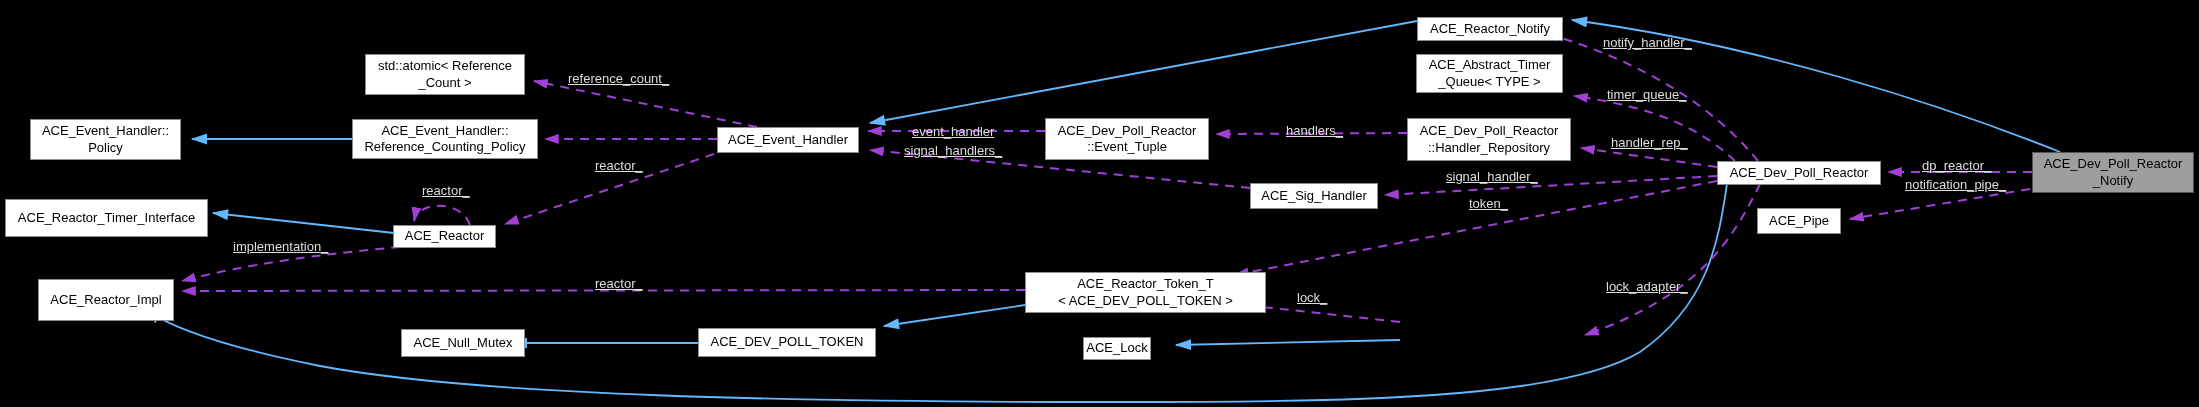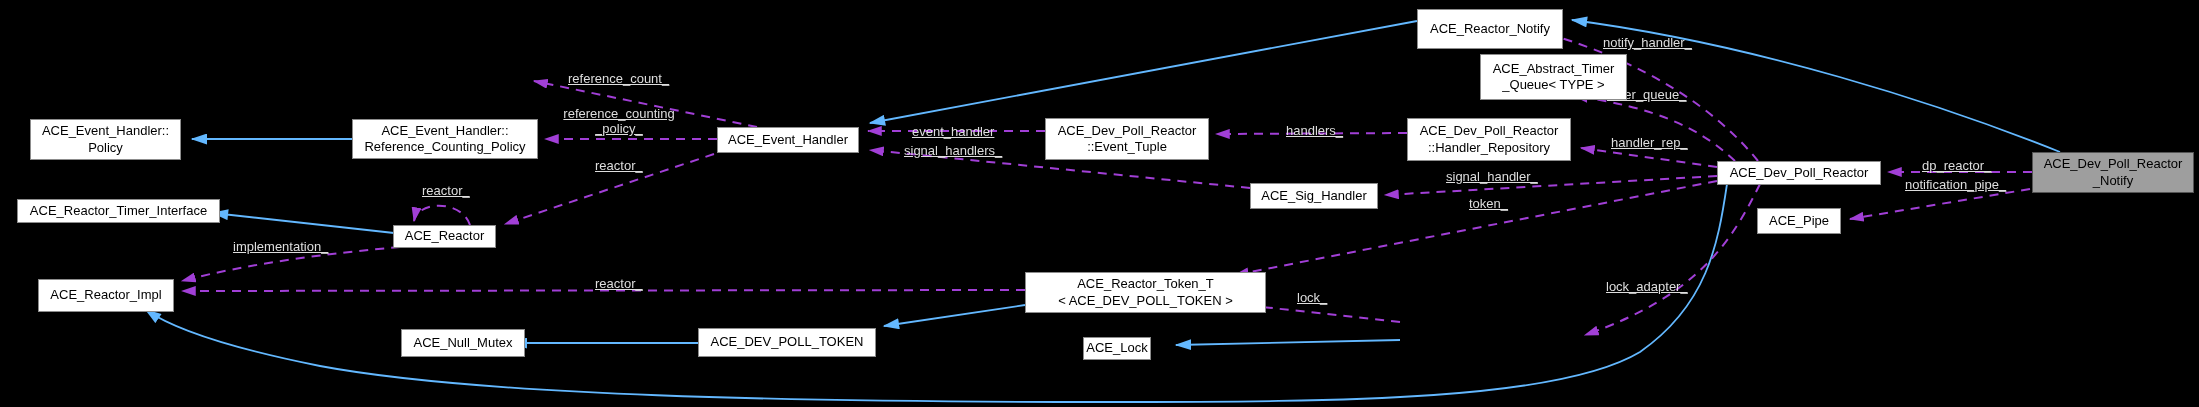--- a/index.html
+++ b/index.html
@@ -62,87 +62,87 @@
     <path class="e-use" marker-end="url(#arrow-use)" d="M 1735 161 C 1700 128 1655 107 1574 96"></path>
     <path class="e-use" marker-end="url(#arrow-use)" d="M 1717 167 L 1581 148"></path>
     <path class="e-use" marker-end="url(#arrow-use)" d="M 1717 176 L 1385 195"></path>
     <path class="e-use" marker-end="url(#arrow-use)" d="M 1717 181 L 1235 275"></path>
     <path class="e-use" marker-end="url(#arrow-use)" d="M 1760 184 C 1732 240 1700 295 1585 335"></path>
     <path class="e-use" marker-end="url(#arrow-use)" d="M 1400 322 L 1235 304"></path>
     <path class="e-use" marker-end="url(#arrow-use)" d="M 2032 172 L 1888 172"></path>
     <path class="e-use" marker-end="url(#arrow-use)" d="M 2030 189 L 1850 219"></path>
   </svg>
 
+  <div class="node" style="left:365px;top:54px;width:160px;height:41px">
+    <span>std::atomic&lt; Reference</span>
+    <span>_Count &gt;</span>
+  </div>
   <div class="node" style="left:30px;top:119px;width:151px;height:41px">
     <span>ACE_Event_Handler::</span>
     <span>Policy</span>
   </div>
   <div class="node" style="left:352px;top:119px;width:186px;height:40px">
     <span>ACE_Event_Handler::</span>
     <span>Reference_Counting_Policy</span>
   </div>
   <div class="node" style="left:717px;top:127px;width:142px;height:26px">
     <span>ACE_Event_Handler</span>
   </div>
   <div class="node" style="left:1045px;top:118px;width:164px;height:42px">
     <span>ACE_Dev_Poll_Reactor</span>
     <span>::Event_Tuple</span>
   </div>
   <div class="node" style="left:1407px;top:118px;width:164px;height:43px">
     <span>ACE_Dev_Poll_Reactor</span>
     <span>::Handler_Repository</span>
   </div>
-  <div class="node" style="left:1417px;top:9px;width:146px;height:40px">
+  <div class="node" style="left:1417px;top:17px;width:146px;height:24px">
     <span>ACE_Reactor_Notify</span>
   </div>
-  <div class="node" style="left:1480px;top:54px;width:147px;height:46px">
+  <div class="node" style="left:1416px;top:54px;width:147px;height:39px">
     <span>ACE_Abstract_Timer</span>
     <span>_Queue&lt; TYPE &gt;</span>
   </div>
   <div class="node" style="left:1250px;top:183px;width:128px;height:26px">
     <span>ACE_Sig_Handler</span>
   </div>
   <div class="node" style="left:1717px;top:161px;width:164px;height:24px">
     <span>ACE_Dev_Poll_Reactor</span>
   </div>
   <div class="node highlight" style="left:2032px;top:152px;width:162px;height:41px">
     <span>ACE_Dev_Poll_Reactor</span>
     <span>_Notify</span>
   </div>
   <div class="node" style="left:1757px;top:208px;width:84px;height:26px">
     <span>ACE_Pipe</span>
   </div>
-  <div class="node" style="left:17px;top:199px;width:203px;height:24px">
+  <div class="node" style="left:5px;top:199px;width:203px;height:38px">
     <span>ACE_Reactor_Timer_Interface</span>
   </div>
   <div class="node" style="left:393px;top:225px;width:103px;height:23px">
     <span>ACE_Reactor</span>
   </div>
-  <div class="node" style="left:38px;top:279px;width:136px;height:33px">
+  <div class="node" style="left:38px;top:279px;width:136px;height:42px">
     <span>ACE_Reactor_Impl</span>
   </div>
   <div class="node" style="left:1025px;top:272px;width:241px;height:41px">
     <span>ACE_Reactor_Token_T</span>
     <span>&lt; ACE_DEV_POLL_TOKEN &gt;</span>
   </div>
   <div class="node" style="left:401px;top:329px;width:124px;height:28px">
     <span>ACE_Null_Mutex</span>
   </div>
   <div class="node" style="left:698px;top:328px;width:178px;height:29px">
     <span>ACE_DEV_POLL_TOKEN</span>
   </div>
   <div class="node" style="left:1083px;top:337px;width:68px;height:23px">
     <span>ACE_Lock</span>
   </div>
 
   <div class="elabel" style="left:568px;top:71px">reference_count_</div>
-  <div class="elabel center" style="left:556px;top:106px;width:126px">
-    <div>reference_counting</div>
-    <div>_policy_</div>
-  </div>
   <div class="elabel" style="left:595px;top:158px">reactor_</div>
   <div class="elabel" style="left:422px;top:183px">reactor_</div>
   <div class="elabel" style="left:233px;top:239px">implementation_</div>
   <div class="elabel" style="left:595px;top:276px">reactor_</div>
   <div class="elabel" style="left:912px;top:124px">event_handler</div>
   <div class="elabel" style="left:904px;top:143px">signal_handlers_</div>
   <div class="elabel" style="left:1286px;top:123px">handlers_</div>
   <div class="elabel" style="left:1603px;top:35px">notify_handler_</div>
   <div class="elabel" style="left:1607px;top:87px">timer_queue_</div>
   <div class="elabel" style="left:1611px;top:135px">handler_rep_</div>

